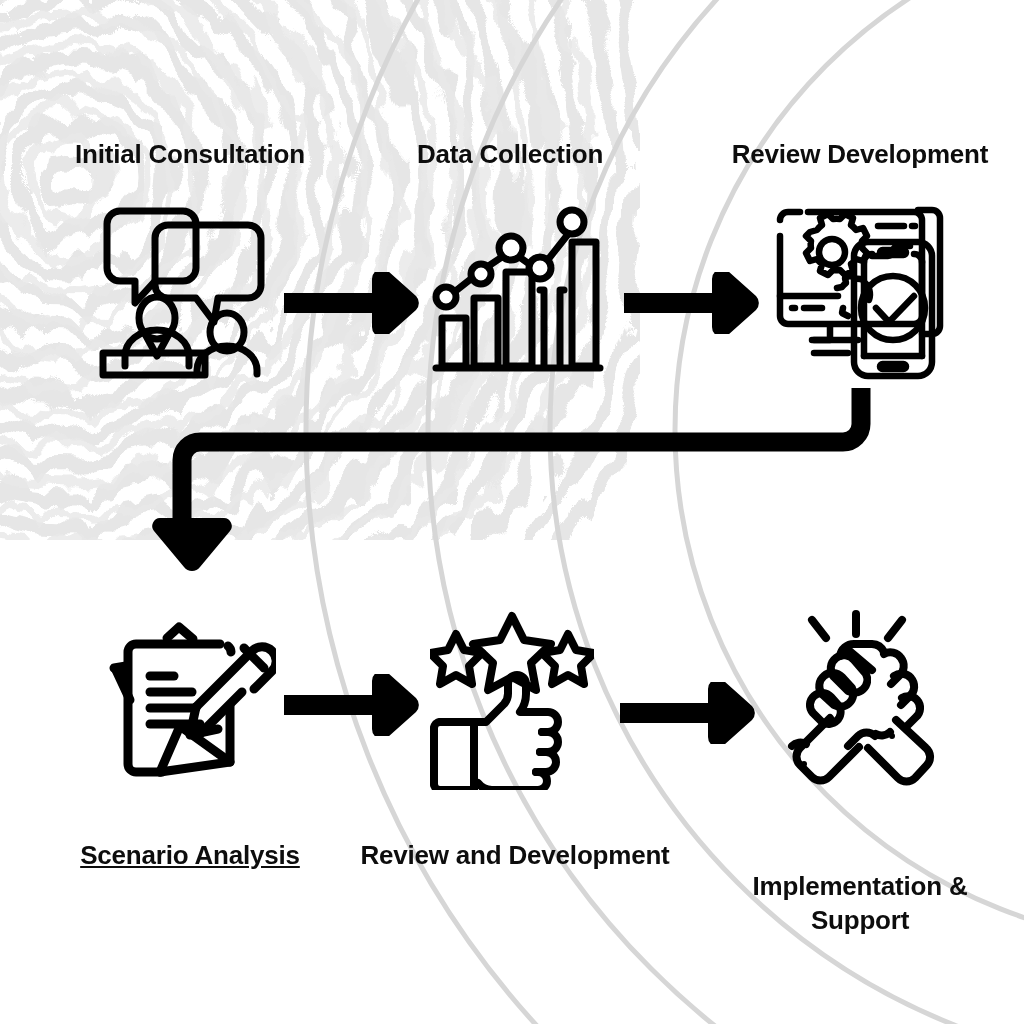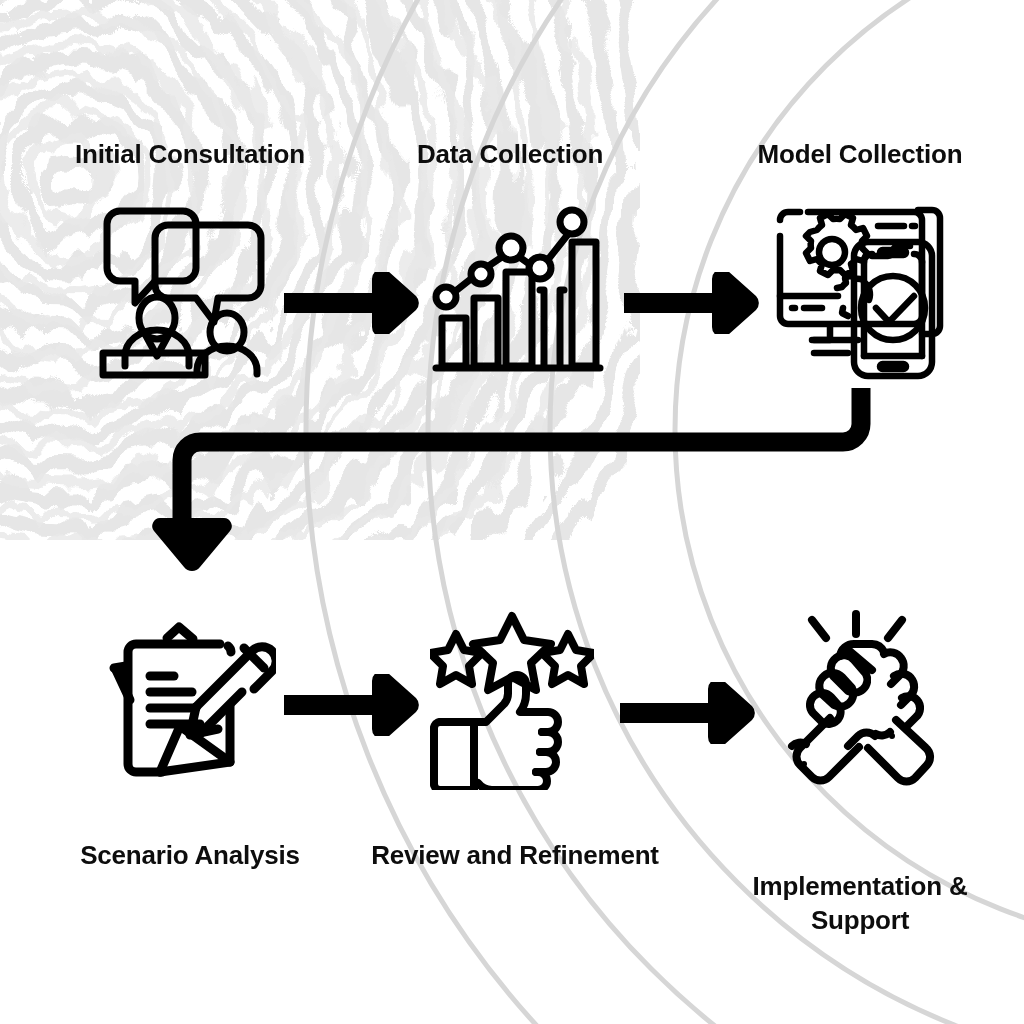--- a/index.html
+++ b/index.html
@@ -116,21 +116,21 @@
       <circle cx="1190" cy="430" r="640"></circle>
       <circle cx="1190" cy="430" r="762"></circle>
       <circle cx="1190" cy="430" r="884"></circle>
     </g>
   </svg>
 
   <div class="step-label" style="left:30px; top:137px; width:320px;">Initial Consultation</div>
 
   <div class="step-label" style="left:360px; top:137px; width:300px;">Data Collection</div>
 
-  <div class="step-label" style="left:700px; top:137px; width:320px;">Model Collection</div>
+  <div class="step-label" style="left:700px; top:137px; width:320px;">Review Development</div>
 
   <div class="icon-box" style="left:95px; top:198px; width:180px; height:182px;">
     <svg width="180" height="182" viewBox="0 0 180 182" xmlns="http://www.w3.org/2000/svg">
       <g fill="none" stroke="#000000" stroke-width="7" stroke-linecap="round" stroke-linejoin="round">
 
         <path d="M12 26 a13 13 0 0 1 13 -13 h63 a13 13 0 0 1 13 13 v44 a13 13 0 0 1 -13 13 h-28 l-20 22 v-22 h-15 a13 13 0 0 1 -13 -13 z"></path>
 
         <path d="M60 40 a13 13 0 0 1 13 -13 h80 a13 13 0 0 1 13 13 v47 a13 13 0 0 1 -13 13 h-30 l-4 24 l-18 -24 h-28 a13 13 0 0 1 -13 -13 z"></path>
 
         <ellipse cx="62" cy="120" rx="18" ry="21"></ellipse>
@@ -311,20 +311,20 @@
   </div>
 
   <svg class="arrow" style="left:282px; top:674px;" width="140" height="62" viewBox="0 0 140 62" xmlns="http://www.w3.org/2000/svg">
     <path d="M2 21 h88 v-14 a10 10 0 0 1 16 -8 l28 25 a10 10 0 0 1 0 14 l-28 25 a10 10 0 0 1 -16 -8 v-14 h-88 z" fill="#000000"></path>
   </svg>
 
   <svg class="arrow" style="left:618px; top:682px;" width="140" height="62" viewBox="0 0 140 62" xmlns="http://www.w3.org/2000/svg">
     <path d="M2 21 h88 v-14 a10 10 0 0 1 16 -8 l28 25 a10 10 0 0 1 0 14 l-28 25 a10 10 0 0 1 -16 -8 v-14 h-88 z" fill="#000000"></path>
   </svg>
 
-  <div class="step-label" style="left:35px; top:838px; width:310px;">Scenario Analysis</div>
-
-  <div class="step-label" style="left:355px; top:838px; width:320px;">Review and Refinement</div>
+  <div class="step-label" style="left:35px; top:838px; width:310px;text-decoration:underline;">Scenario Analysis</div>
+
+  <div class="step-label" style="left:355px; top:838px; width:320px;">Review and Development</div>
 
   <div class="step-label" style="left:700px; top:838px; width:320px;margin-top:31px;">Implementation &amp;
 Support</div>
 
 </div>
 
 </body></html>

